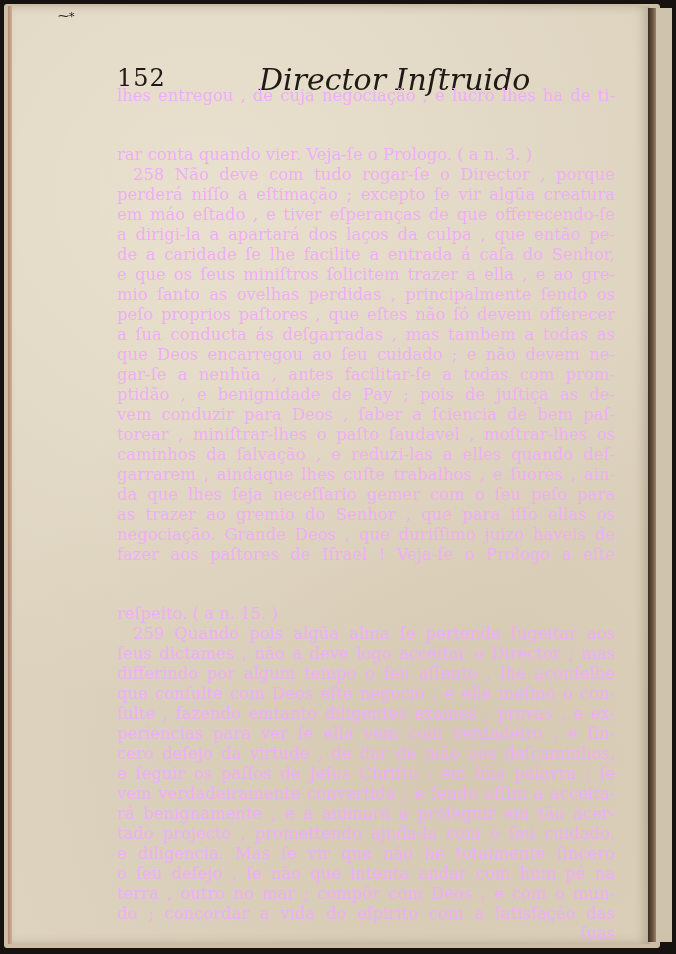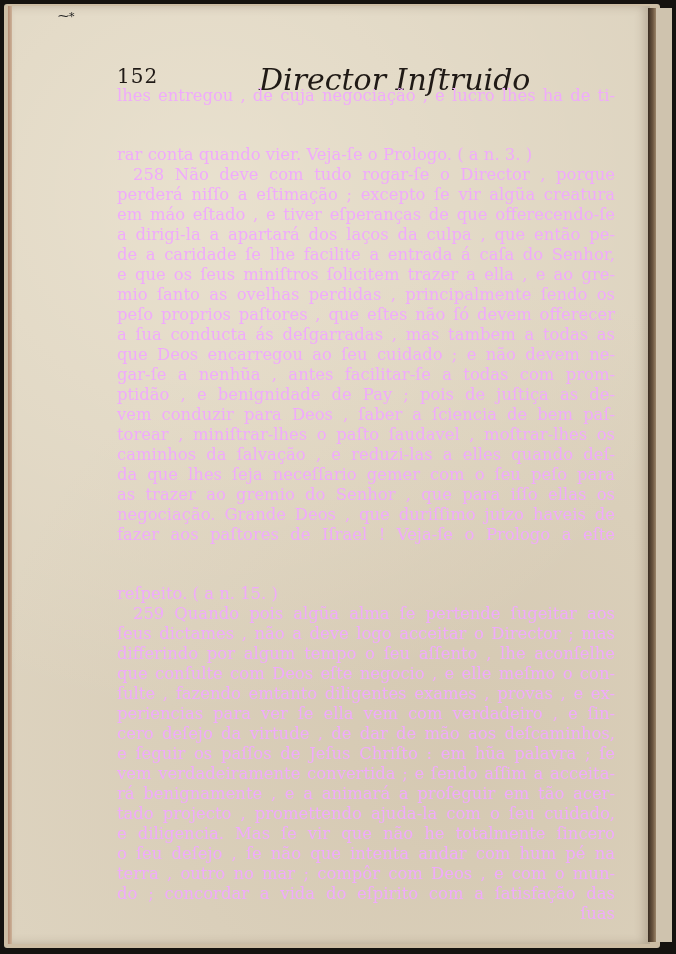--- a/index.html
+++ b/index.html
@@ -38,21 +38,21 @@
       position:absolute; left:656px; top:8px; width:16px; height:934px;
       background:#cfc3ae;
     }
     .top-mark {
       position:absolute; left:58px; top:10px; font-size:11px; color:#222;
     }
     .header-line {
       position:absolute; left:117px; top:62px; width:500px; height:30px;
     }
     .page-number {
-      position:absolute; left:0; top:2px; font-size:20px; color:#201a16;
+      position:absolute; left:0; top:2px; font-size:24px; color:#201a16;
       letter-spacing:1px;
     }
     .running-head {
       position:absolute; left:142px; top:0; font-size:30px; font-style:italic; color:#201a16;
     }
     .text-block {
       position:absolute; left:117px; top:86px; width:498px;
       font-size:16.4px; line-height:20.0px; color:#f0abfc;
     }
     .line {
@@ -91,20 +91,21 @@
     <span class="line">e que os ſeus miniſtros ſolicitem trazer a ella , e ao gre-</span>
     <span class="line">mio ſanto as ovelhas perdidas , principalmente ſendo os</span>
     <span class="line">peſo proprios paſtores , que eſtes não ſó devem offerecer</span>
     <span class="line">a ſua conducta ás deſgarradas , mas tambem a todas as</span>
     <span class="line">que Deos encarregou ao ſeu cuidado ; e não devem ne-</span>
     <span class="line">gar-ſe a nenhũa , antes facilitar-ſe a todas com prom-</span>
     <span class="line">ptidão , e benignidade de Pay ; pois de juſtiça as de-</span>
     <span class="line">vem conduzir para Deos , ſaber a ſciencia de bem paſ-</span>
     <span class="line">torear , miniſtrar-lhes o paſto ſaudavel , moſtrar-lhes os</span>
     <span class="line">caminhos da ſalvação , e reduzi-las a elles quando deſ-</span>
+    <span class="line">garrarem , aindaque lhes cuſte trabalhos , e ſuores , ain-</span>
     <span class="line">da que lhes ſeja neceſſario gemer com o ſeu peſo para</span>
     <span class="line">as trazer ao gremio do Senhor , que para iſſo ellas os</span>
     <span class="line">negociação. Grande Deos , que duriſſimo juizo haveis de</span>
     <span class="line">fazer aos paſtores de Iſrael !  Veja-ſe o Prologo a eſte</span>
     <span class="line last">reſpeito. ( a n. 15. )</span>
     <span class="line indent">259  Quando pois algũa alma ſe pertende ſugeitar aos</span>
     <span class="line">ſeus dictames , não a deve logo acceitar o Director ; mas</span>
     <span class="line">differindo por algum tempo o ſeu aſſento , lhe aconſelhe</span>
     <span class="line">que conſulte com Deos eſte negocio , e elle meſmo o con-</span>
     <span class="line">ſulte , fazendo emtanto diligentes exames , provas , e ex-</span>

